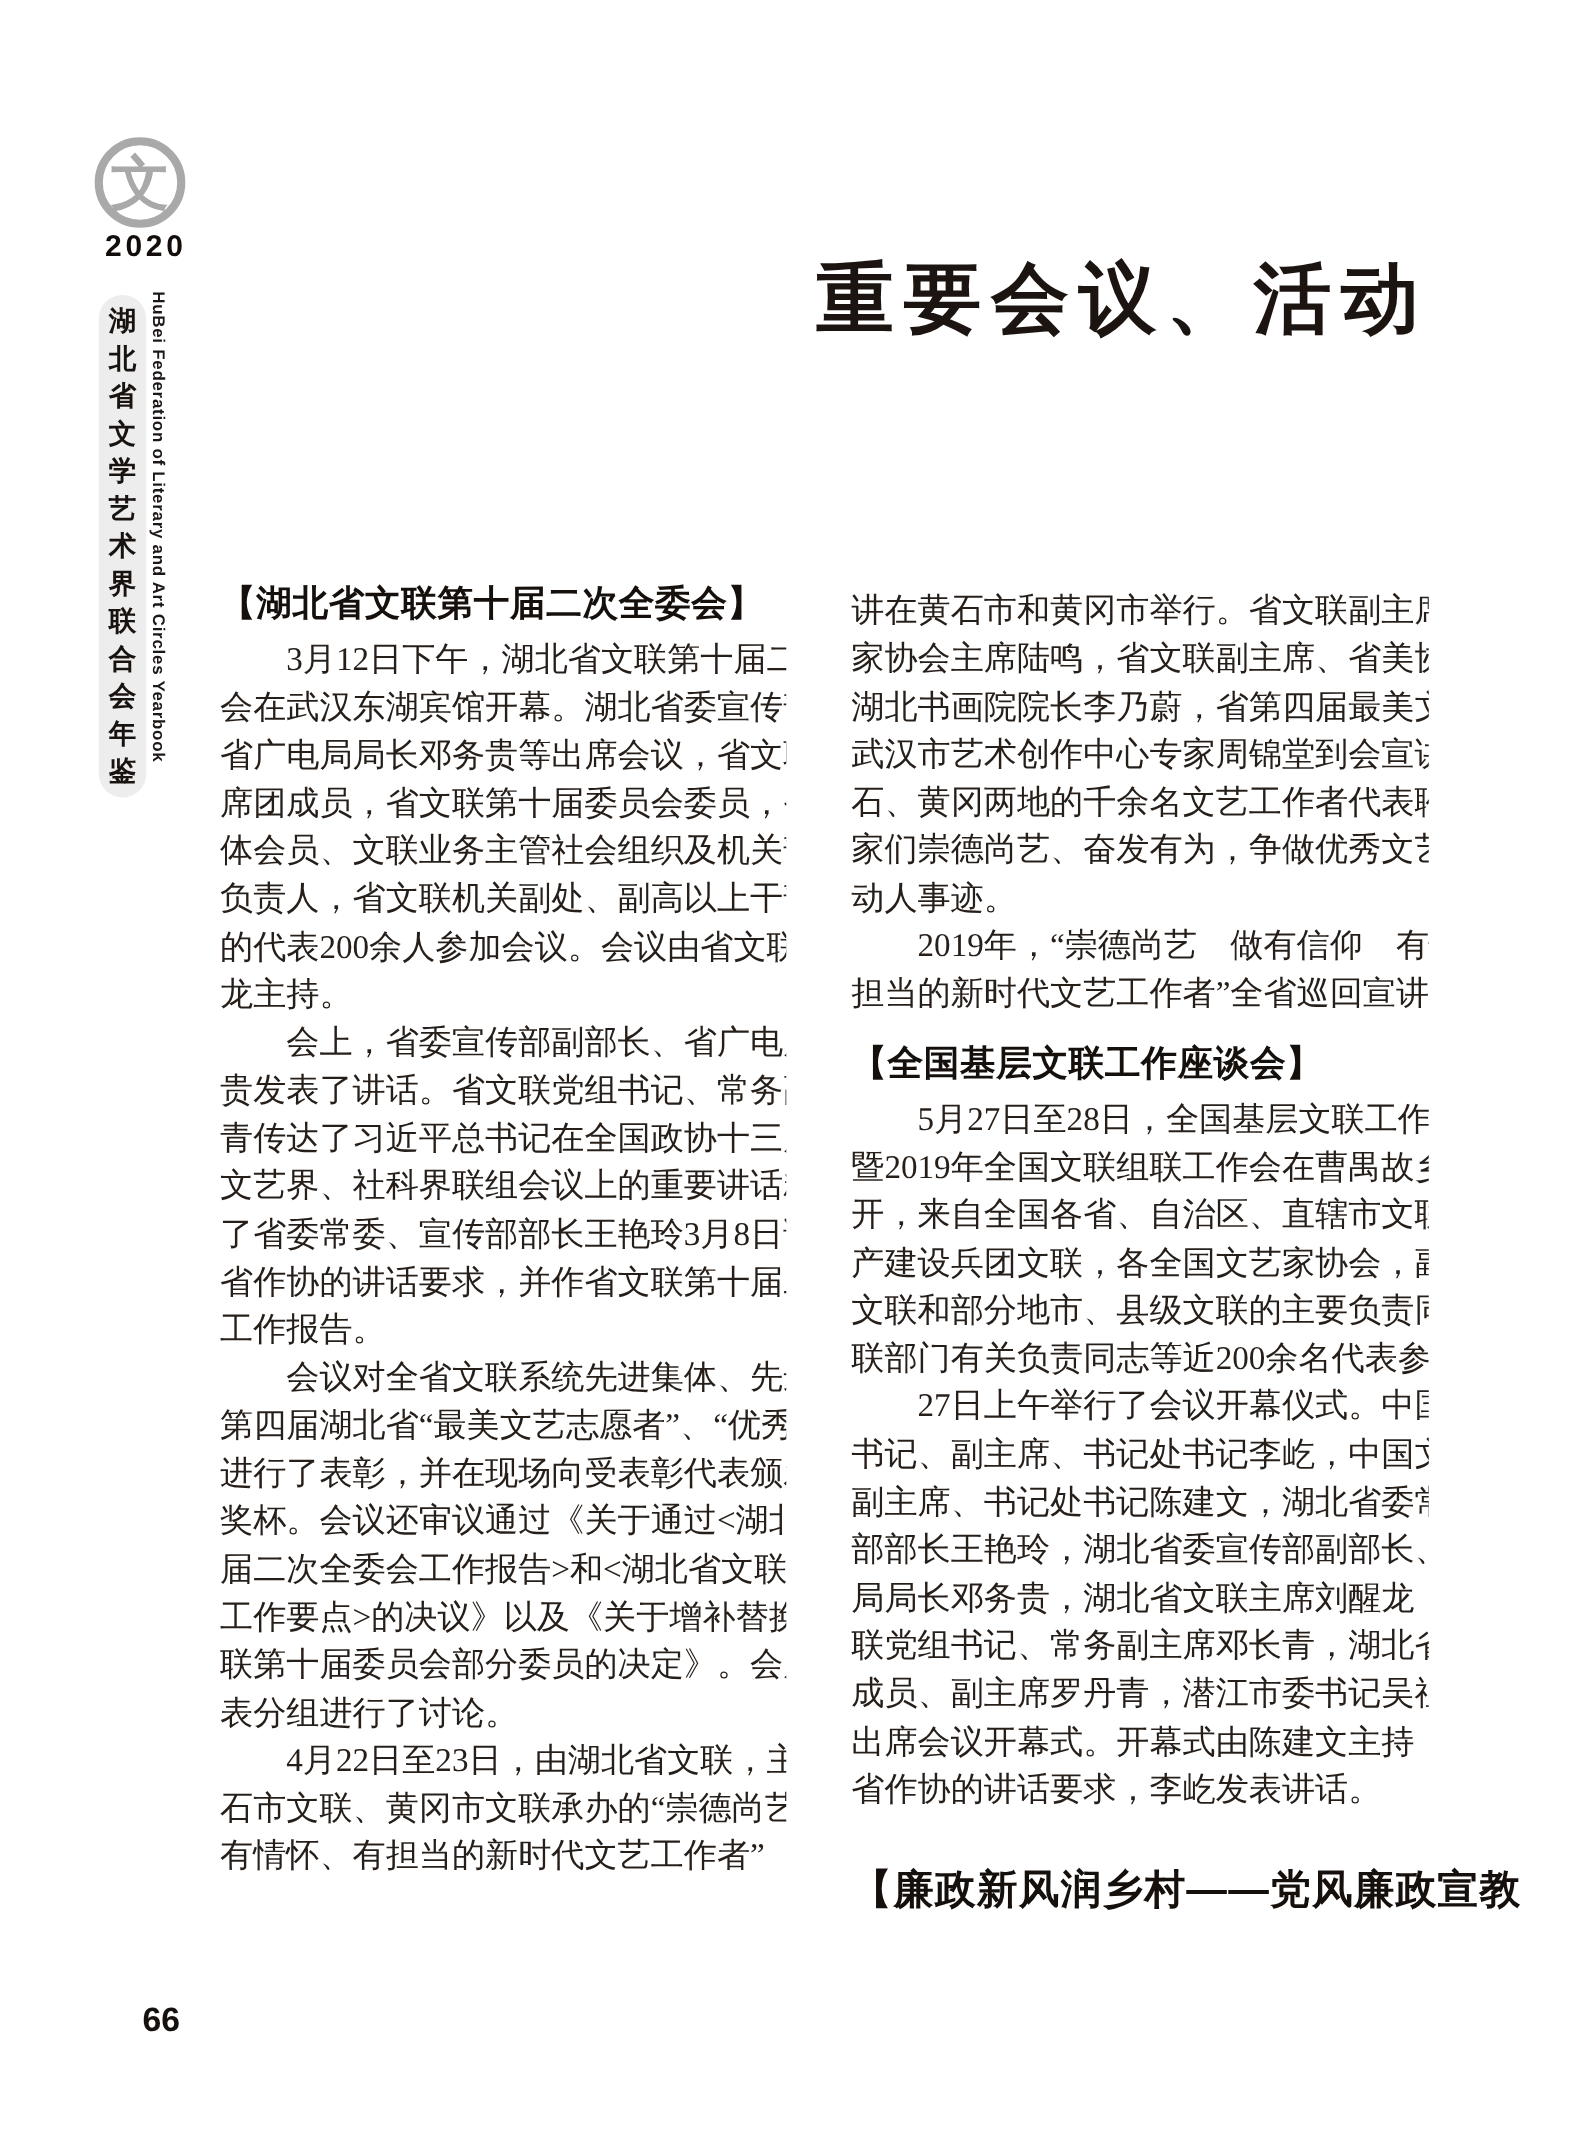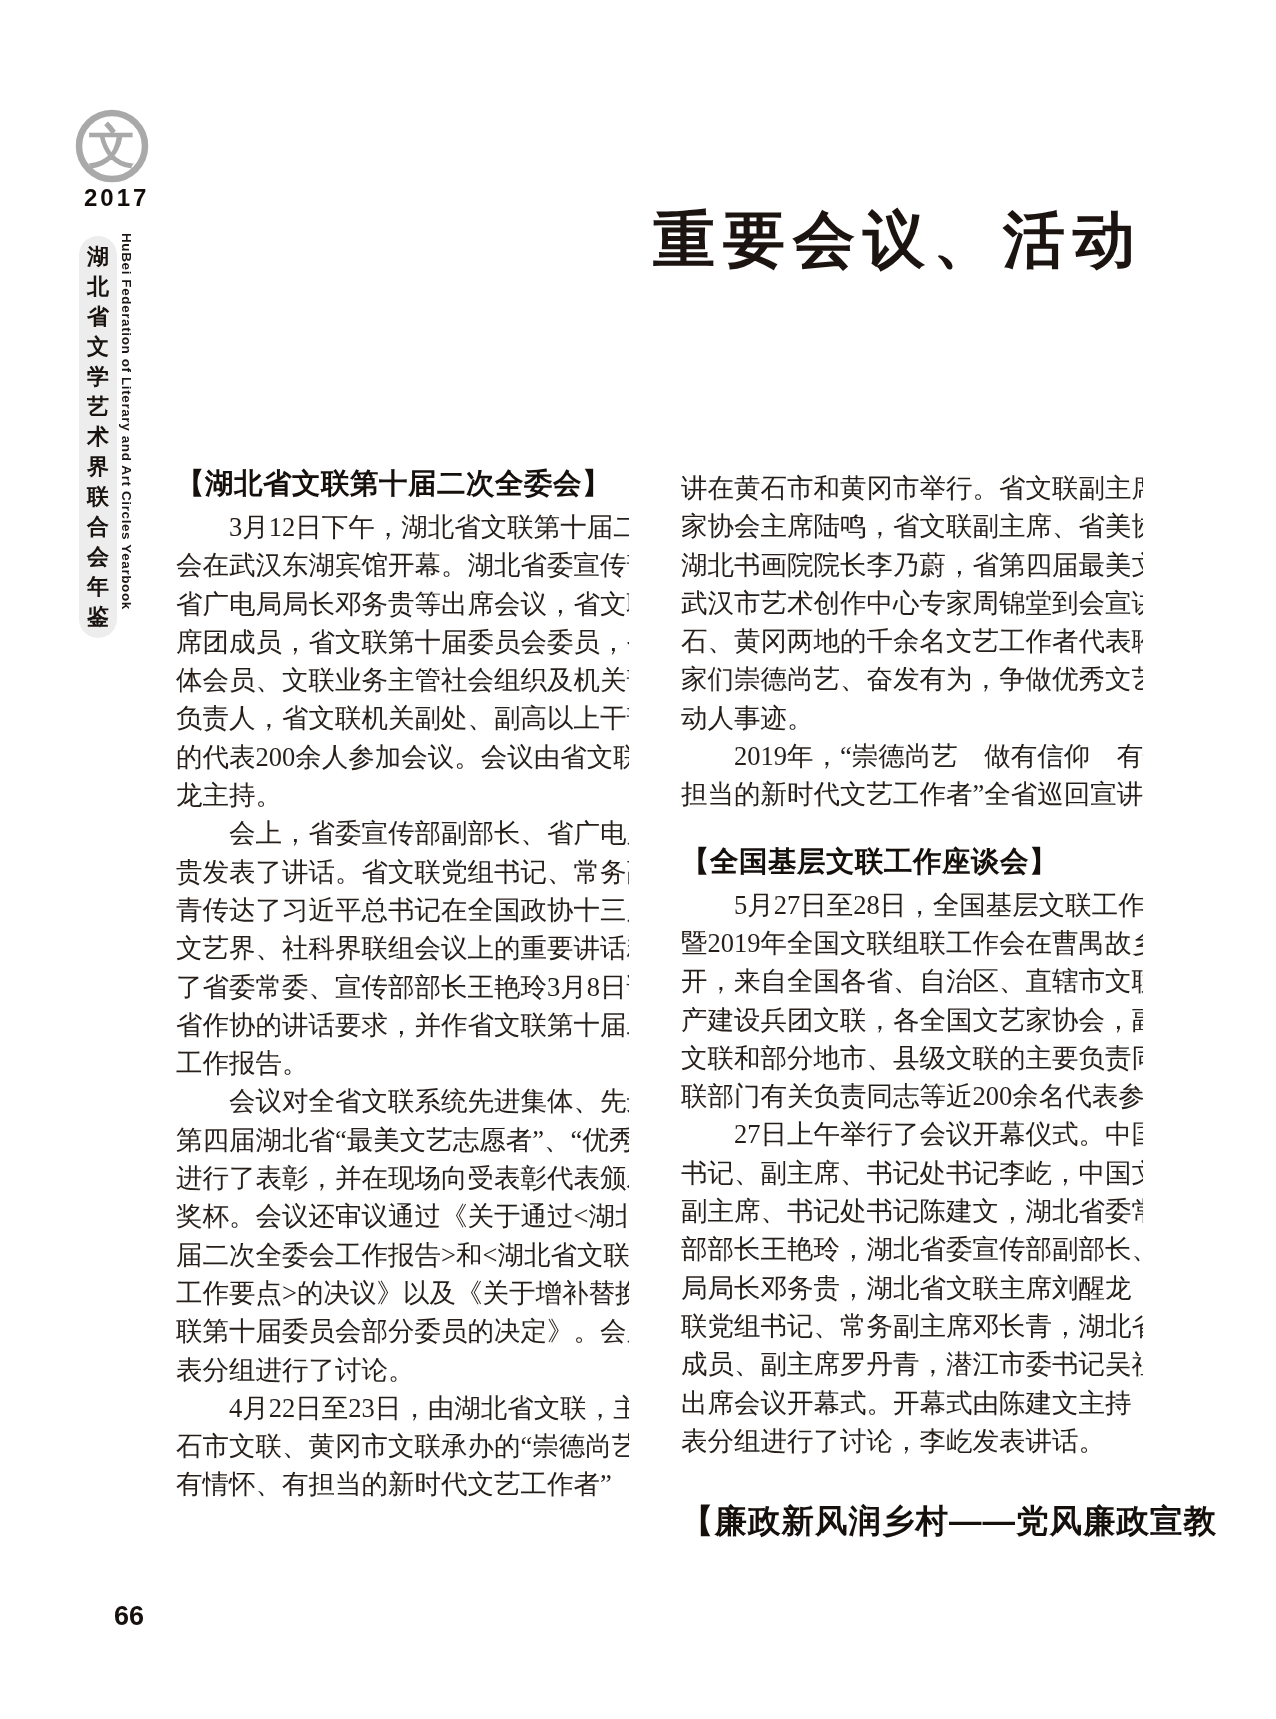--- a/index.html
+++ b/index.html
@@ -63,41 +63,41 @@
   .line.first{text-indent:53px;}
   .line.last{text-align:center;text-align-last:left;}
 
   .sec-heading{
     font-family:"Liberation Sans", sans-serif;
     font-weight:bold;font-size:28.5px;line-height:40px;
     margin-bottom:5px;color:#16100d;
     white-space:nowrap;letter-spacing:0.5px;
   }
   #col-left .sec-heading.spaced{margin-top:17px;}
-  #col-right .sec-heading.spaced{margin-top:27px;}
+  #col-right .sec-heading.spaced{margin-top:17px;}
   .sec-heading.large{font-size:32.5px;line-height:46px;margin-top:38px;letter-spacing:1px;}
 
   .page-number{
     position:absolute;left:114px;top:1601px;
     font-family:"Liberation Sans", sans-serif;
     font-weight:bold;font-size:27px;color:#17110e;
   }
 </style>
 </head>
 <body>
 
 <div class="page">
 
   <div class="logo">
     <svg viewBox="0 0 84 84" width="84" height="84">
       <circle cx="42" cy="40" r="33" fill="none" stroke="#a9a9a9" stroke-width="6.5"></circle>
       <text x="42" y="56" text-anchor="middle" font-size="47" font-weight="bold" font-family="Liberation Serif, serif" fill="#a9a9a9">文</text>
     </svg>
   </div>
-  <div class="year">2017</div>
+  <div class="year">2020</div>
 
   <div class="side-pill" id="side-pill">
       <div class="ch">湖</div>
       <div class="ch">北</div>
       <div class="ch">省</div>
       <div class="ch">文</div>
       <div class="ch">学</div>
       <div class="ch">艺</div>
       <div class="ch">术</div>
       <div class="ch">界</div>
@@ -158,19 +158,19 @@
       <div class="line">文联和部分地市、县级文联的主要负责同志，及组</div>
       <div class="line last">联部门有关负责同志等近200余名代表参会。</div>
       <div class="line first">27日上午举行了会议开幕仪式。中国文联党组</div>
       <div class="line">书记、副主席、书记处书记李屹，中国文联党组成员、</div>
       <div class="line">副主席、书记处书记陈建文，湖北省委常委、宣传</div>
       <div class="line">部部长王艳玲，湖北省委宣传部副部长、广播电视</div>
       <div class="line">局局长邓务贵，湖北省文联主席刘醒龙，湖北省文</div>
       <div class="line">联党组书记、常务副主席邓长青，湖北省文联党组</div>
       <div class="line">成员、副主席罗丹青，潜江市委书记吴祖云等领导</div>
       <div class="line">出席会议开幕式。开幕式由陈建文主持，王艳玲、</div>
-      <div class="line last">表分组进行了讨论，李屹发表讲话。</div>
+      <div class="line last">省作协的讲话要求，李屹发表讲话。</div>
       <div class="sec-heading large">【廉政新风润乡村——党风廉政宣教</div>
     </div>
 
   <div class="page-number">66</div>
 
 </div>
 
 </body></html>

